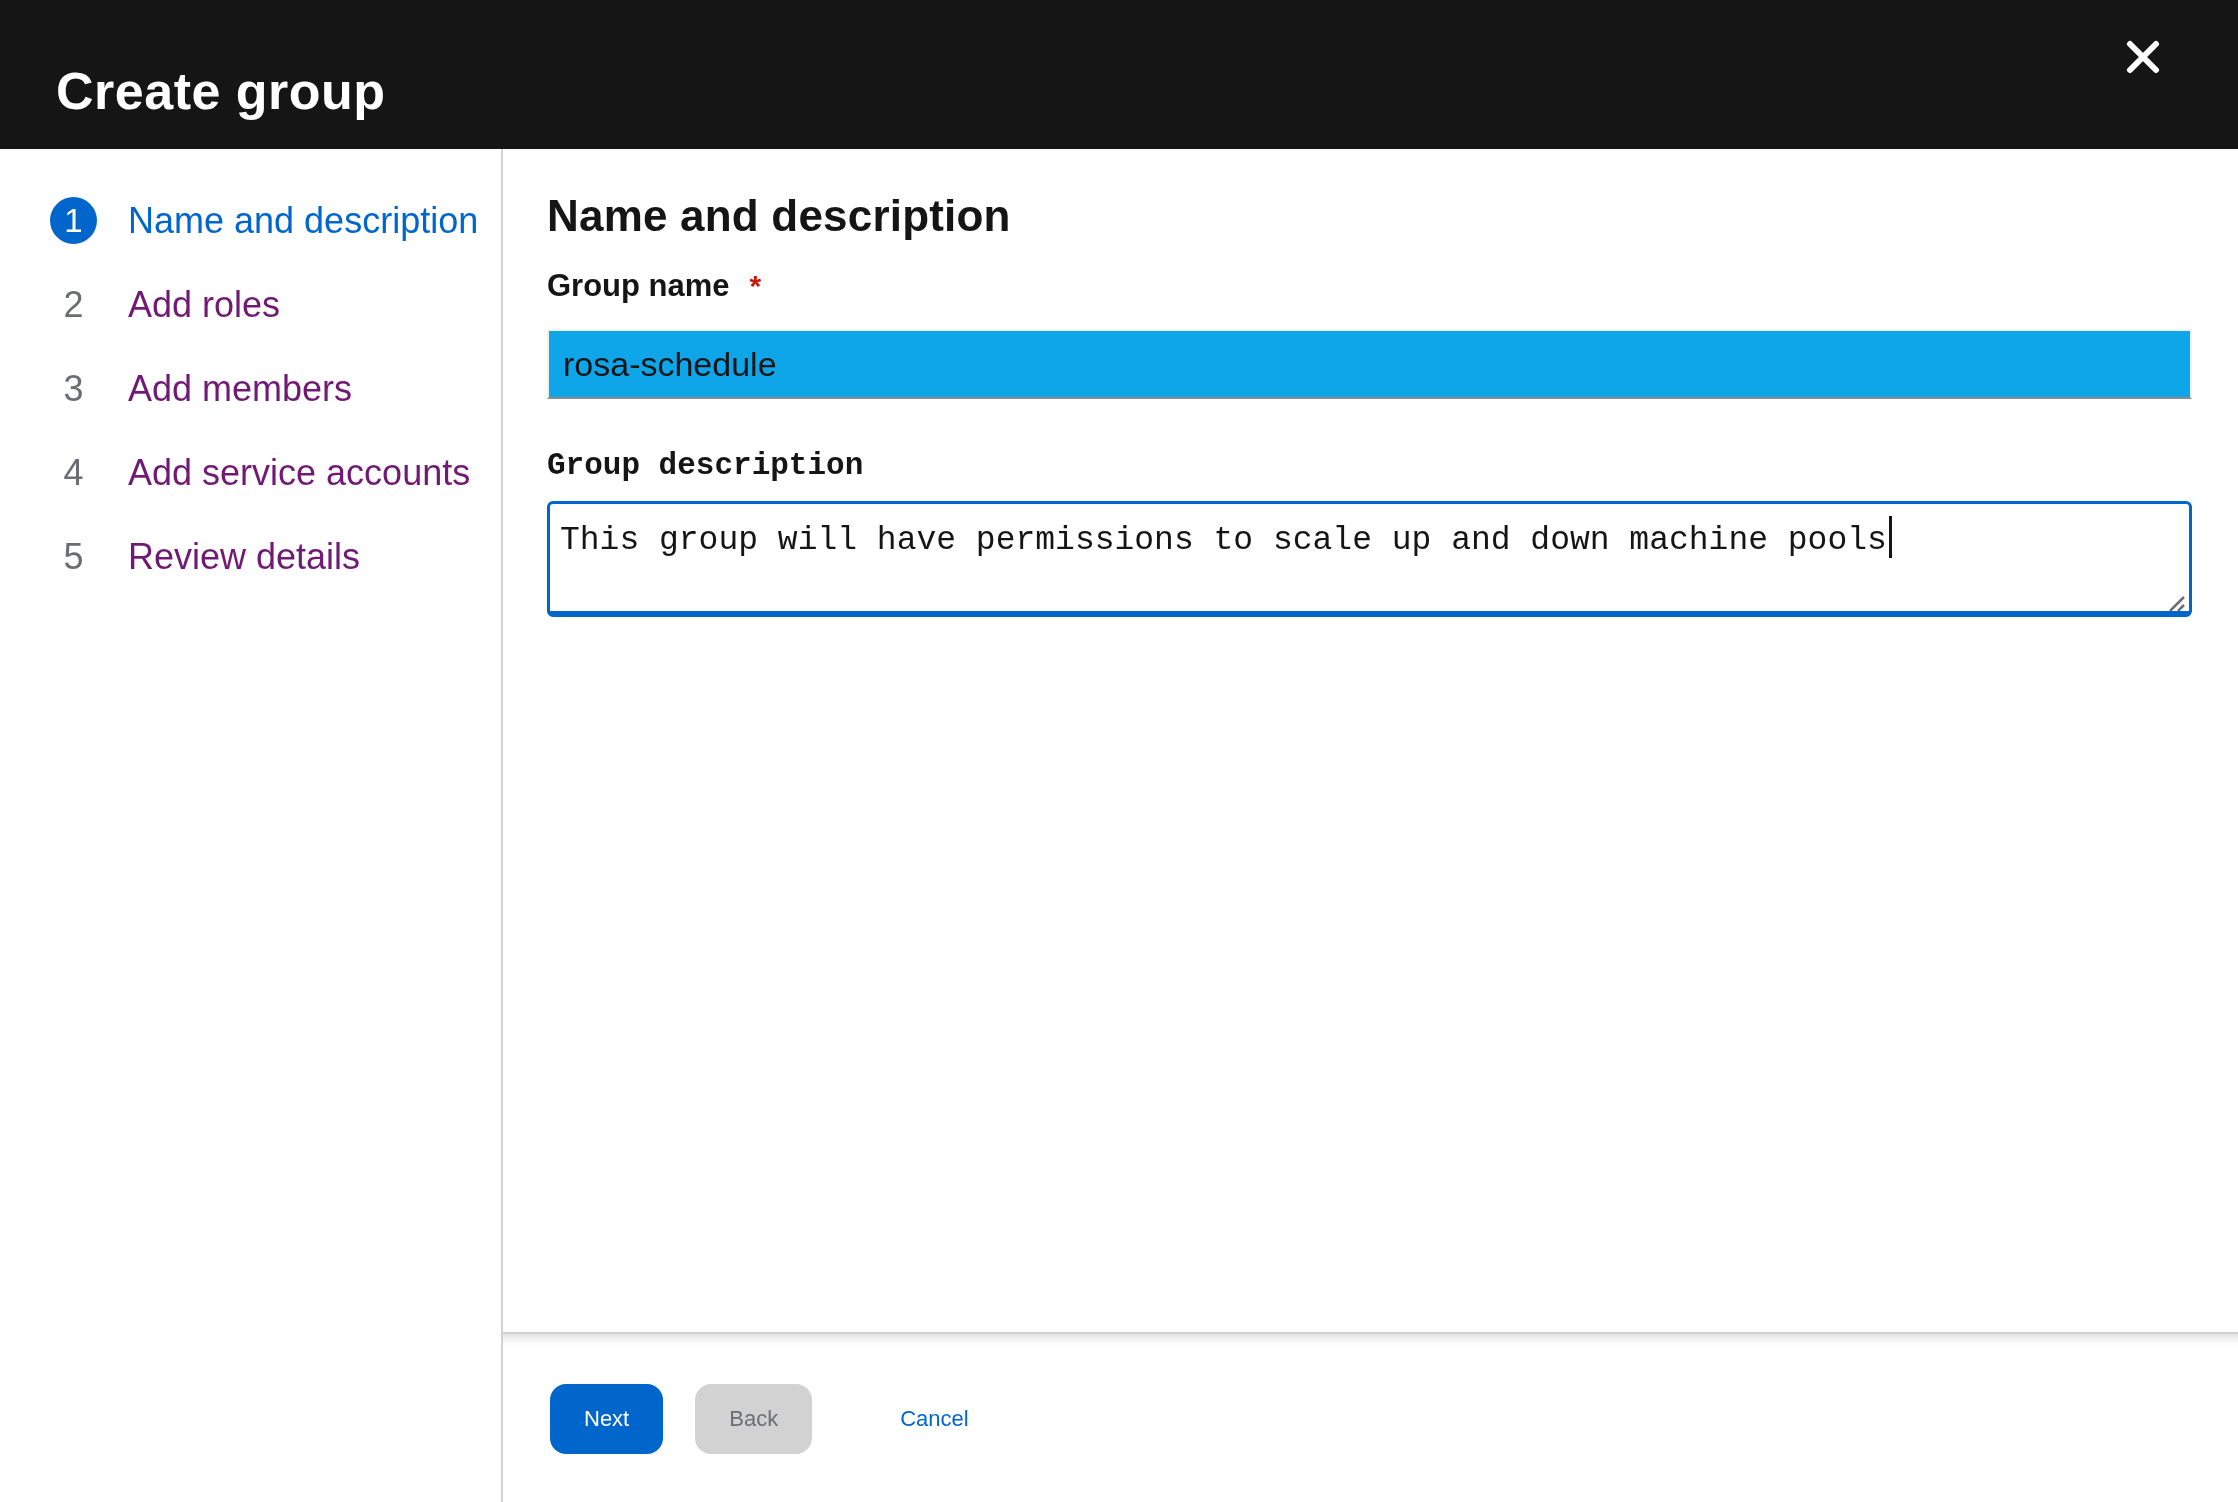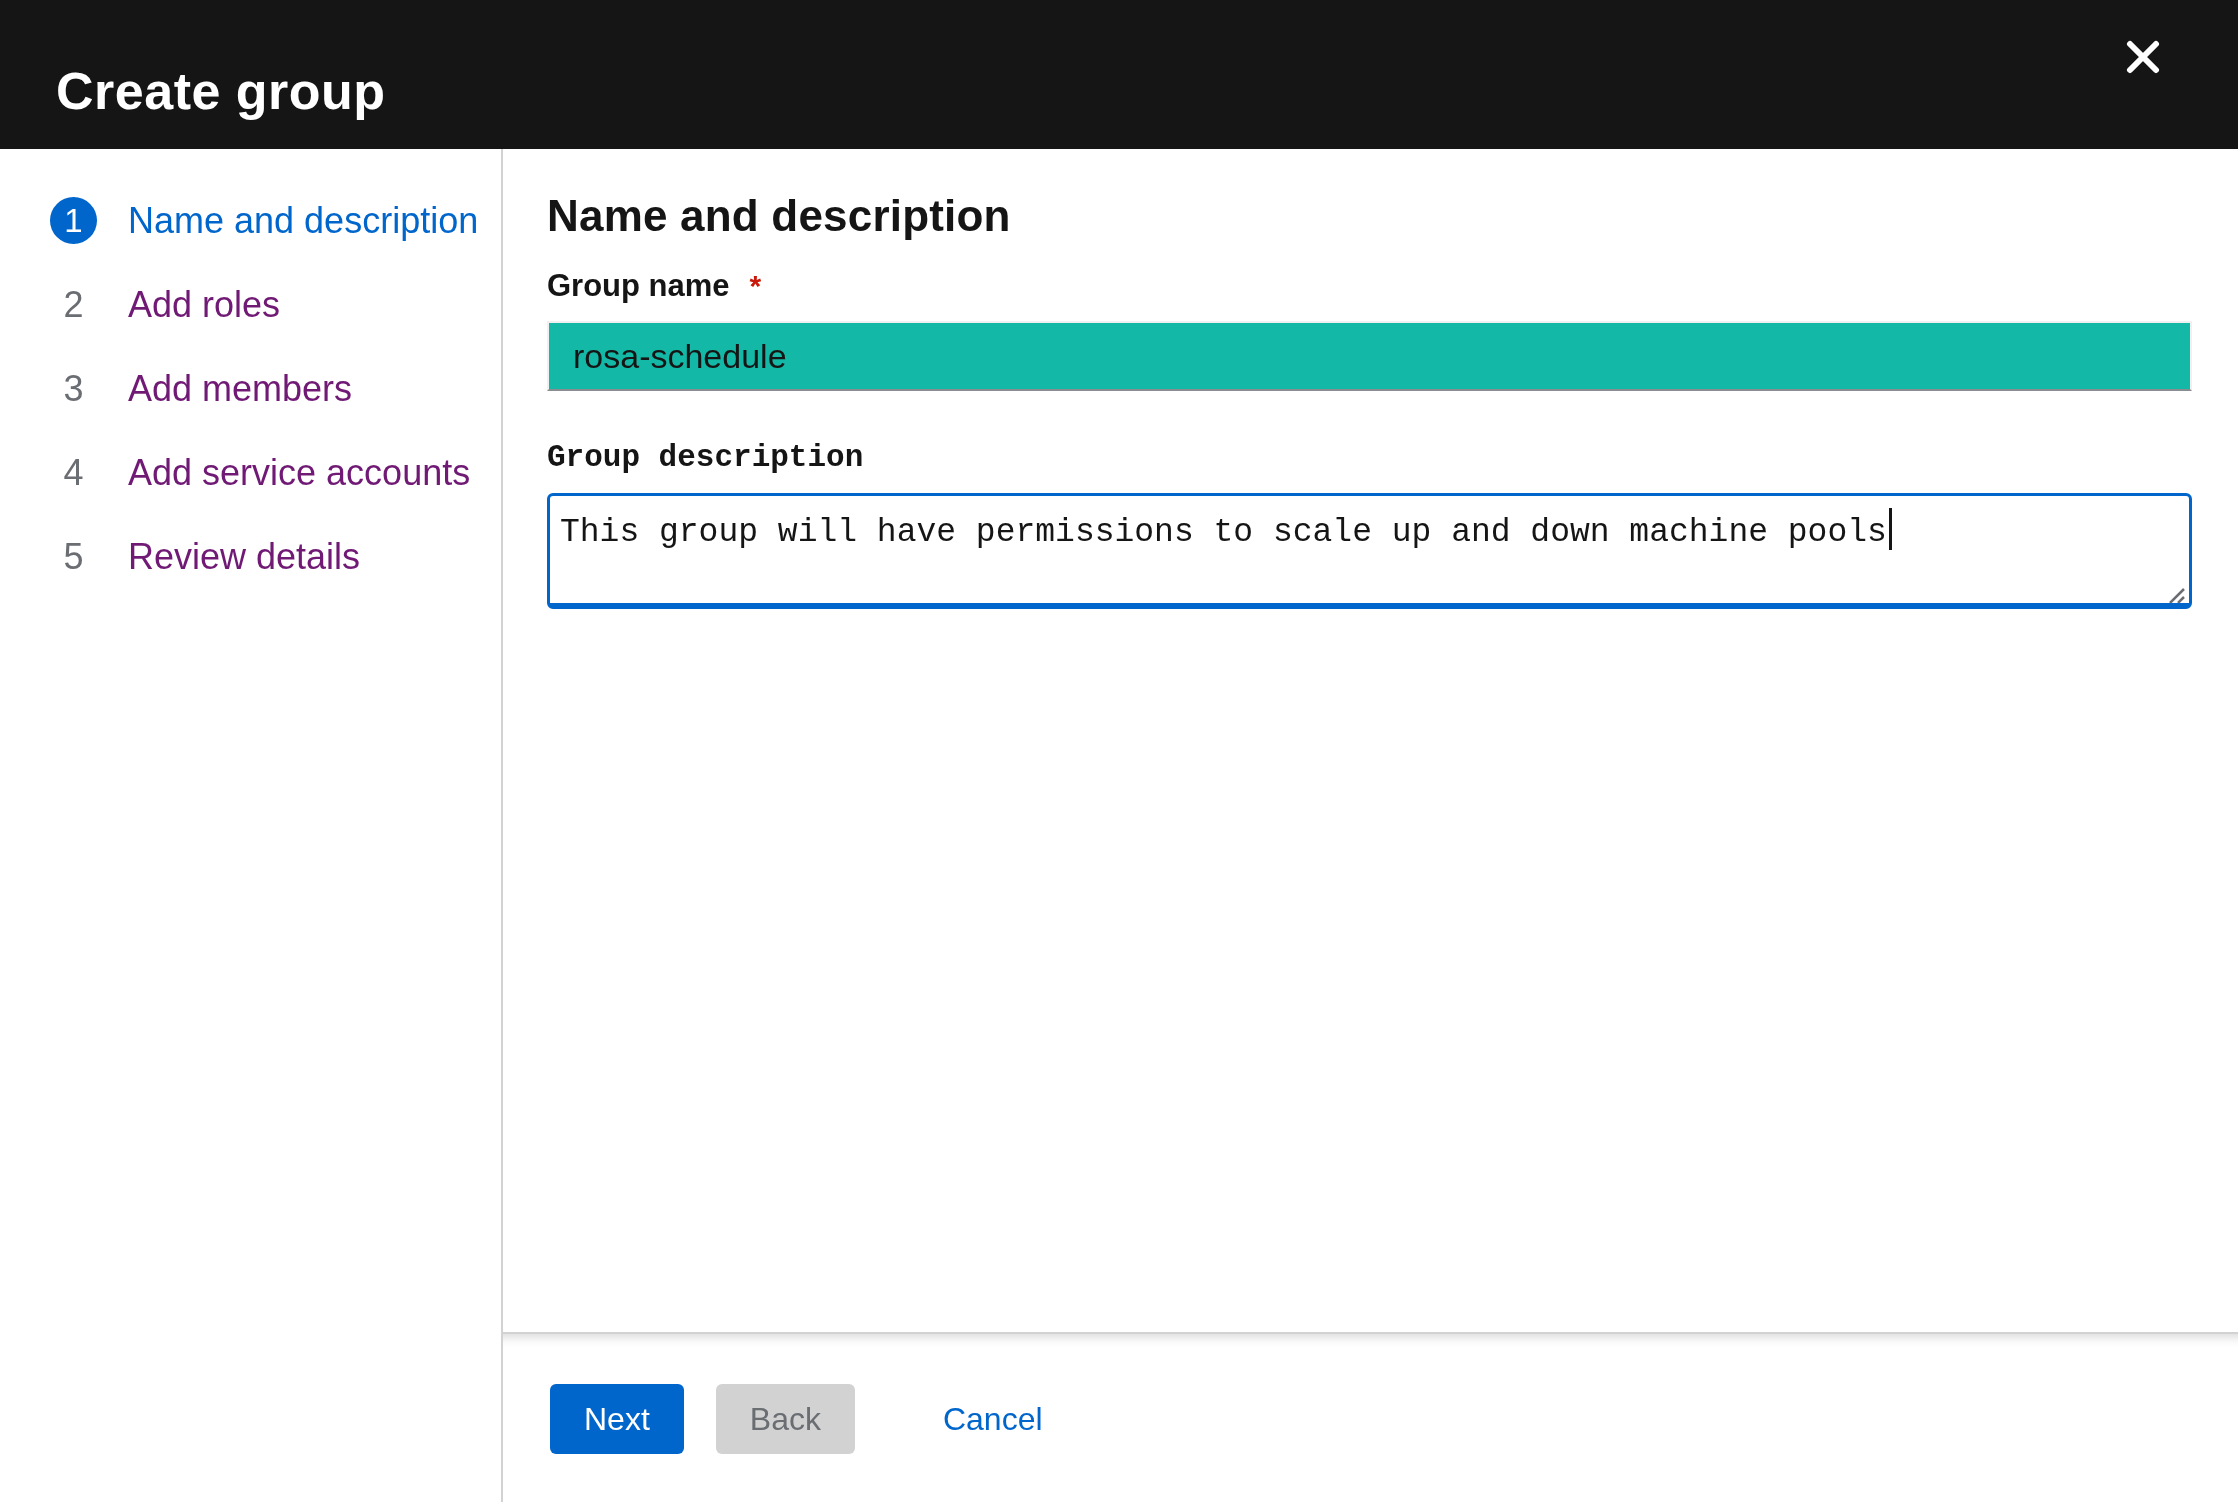--- a/index.html
+++ b/index.html
@@ -47,44 +47,44 @@
   .main-col { flex: 1 1 auto; display: flex; flex-direction: column; min-width: 0; }
   .content { flex: 1 1 auto; padding: 42px 46px 0 44px; }
   .content-heading { margin: 0 0 26px 0; font-size: 44px; font-weight: 700; color: #151515; letter-spacing: 0.2px; }
 
   .form-group { margin-top: 0; }
   .form-group + .form-group { margin-top: 48px; font-family: Liberation Mono, monospace; }
   .form-label { display: flex; align-items: flex-end; font-size: 31px; font-weight: 700; color: #151515; line-height: 38px; margin-bottom: 16px; }
   .required { color: #c9190b; margin-left: 20px; font-size: 30px; font-weight: 700; }
 
   .text-input {
-    width: 100%; height: 70px; background: #14b8a6;
+    width: 100%; height: 70px; background: #0ea5e9;
     border: 2px solid #f0f0f0; border-bottom: 2px solid #8a8d90; border-radius: 0;
     font-family: "Liberation Sans", sans-serif; font-size: 34px; color: #151515;
-    padding: 0 24px; outline: none;
+    padding: 0 14px; outline: none; margin-top: 8px;
   }
 
   .textarea {
     position: relative; width: 100%; height: 116px; background: #fff;
     border: 3px solid #0066cc; border-bottom-width: 6px; border-radius: 6px;
     padding: 12px 10px; font-size: 33px; line-height: 44px; color: #151515;
     overflow: hidden; cursor: text;
   }
   .caret { display: inline-block; width: 3px; height: 42px; background: #151515; vertical-align: -9px; margin-left: 2px; }
   .resize-handle { position: absolute; right: 3px; bottom: 6px; width: 22px; height: 22px; cursor: nwse-resize; }
 
   
   .wizard-footer {
     flex: 0 0 170px; border-top: 2px solid #d2d2d2;
     box-shadow: inset 0 14px 12px -12px rgba(0,0,0,0.18);
     padding: 50px 0 0 47px; display: flex; align-items: flex-start; background: #fff;
   }
   .btn {
-    height: 70px; font-family: "Liberation Sans", sans-serif; font-size: 32px;
-    border: none; border-radius: 6px; padding: 0 34px; cursor: pointer; line-height: 70px;
+    height: 70px; font-family: "Liberation Sans", sans-serif; font-size: 22px;
+    border: none; border-radius: 16px; padding: 0 34px; cursor: pointer; line-height: 70px;
   }
   .btn-primary { background: #0066cc; color: #ffffff; }
   .btn-disabled { background: #d2d2d2; color: #6a6e73; margin-left: 32px; cursor: default; }
   .btn-link { background: none; color: #0066cc; margin-left: 88px; padding: 0; }
 </style>
 </head>
 <body>
 
 <div class="modal">
 

